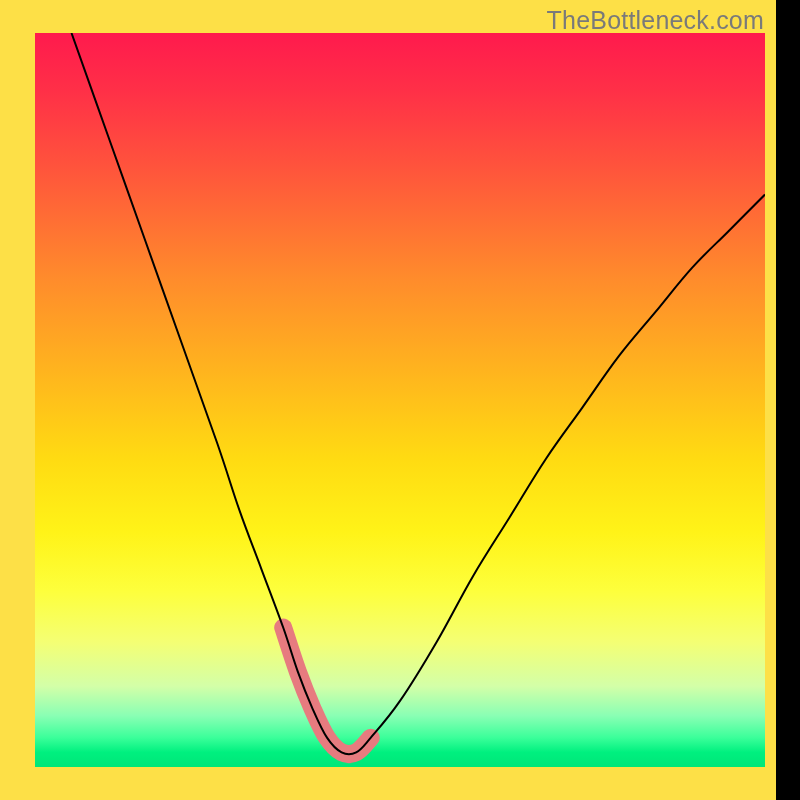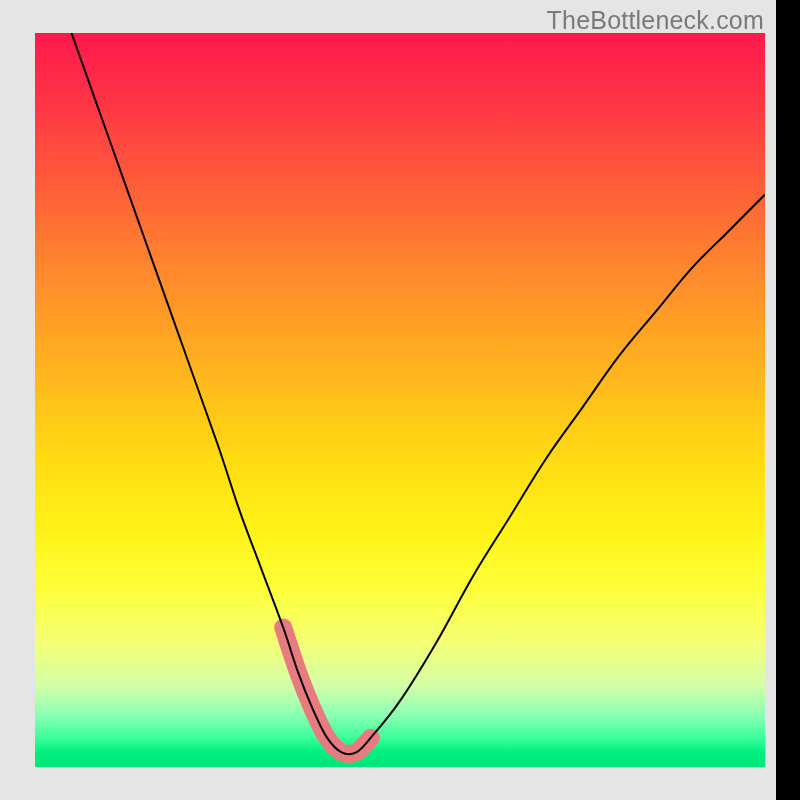--- a/index.html
+++ b/index.html
@@ -10,21 +10,21 @@
     overflow: hidden;
     background: #000;
     font-family: Arial, Helvetica, sans-serif;
   }
   .frame {
     position: absolute;
     left: 0;
     top: 0;
     width: 776px;
     height: 800px;
-    background: #e5e5e5;
+    background: #fde047;
   }
   .plot-area {
     position: absolute;
     left: 35px;
     top: 33px;
     width: 730px;
     height: 734px;
     overflow: hidden;
   }
   .gradient {

